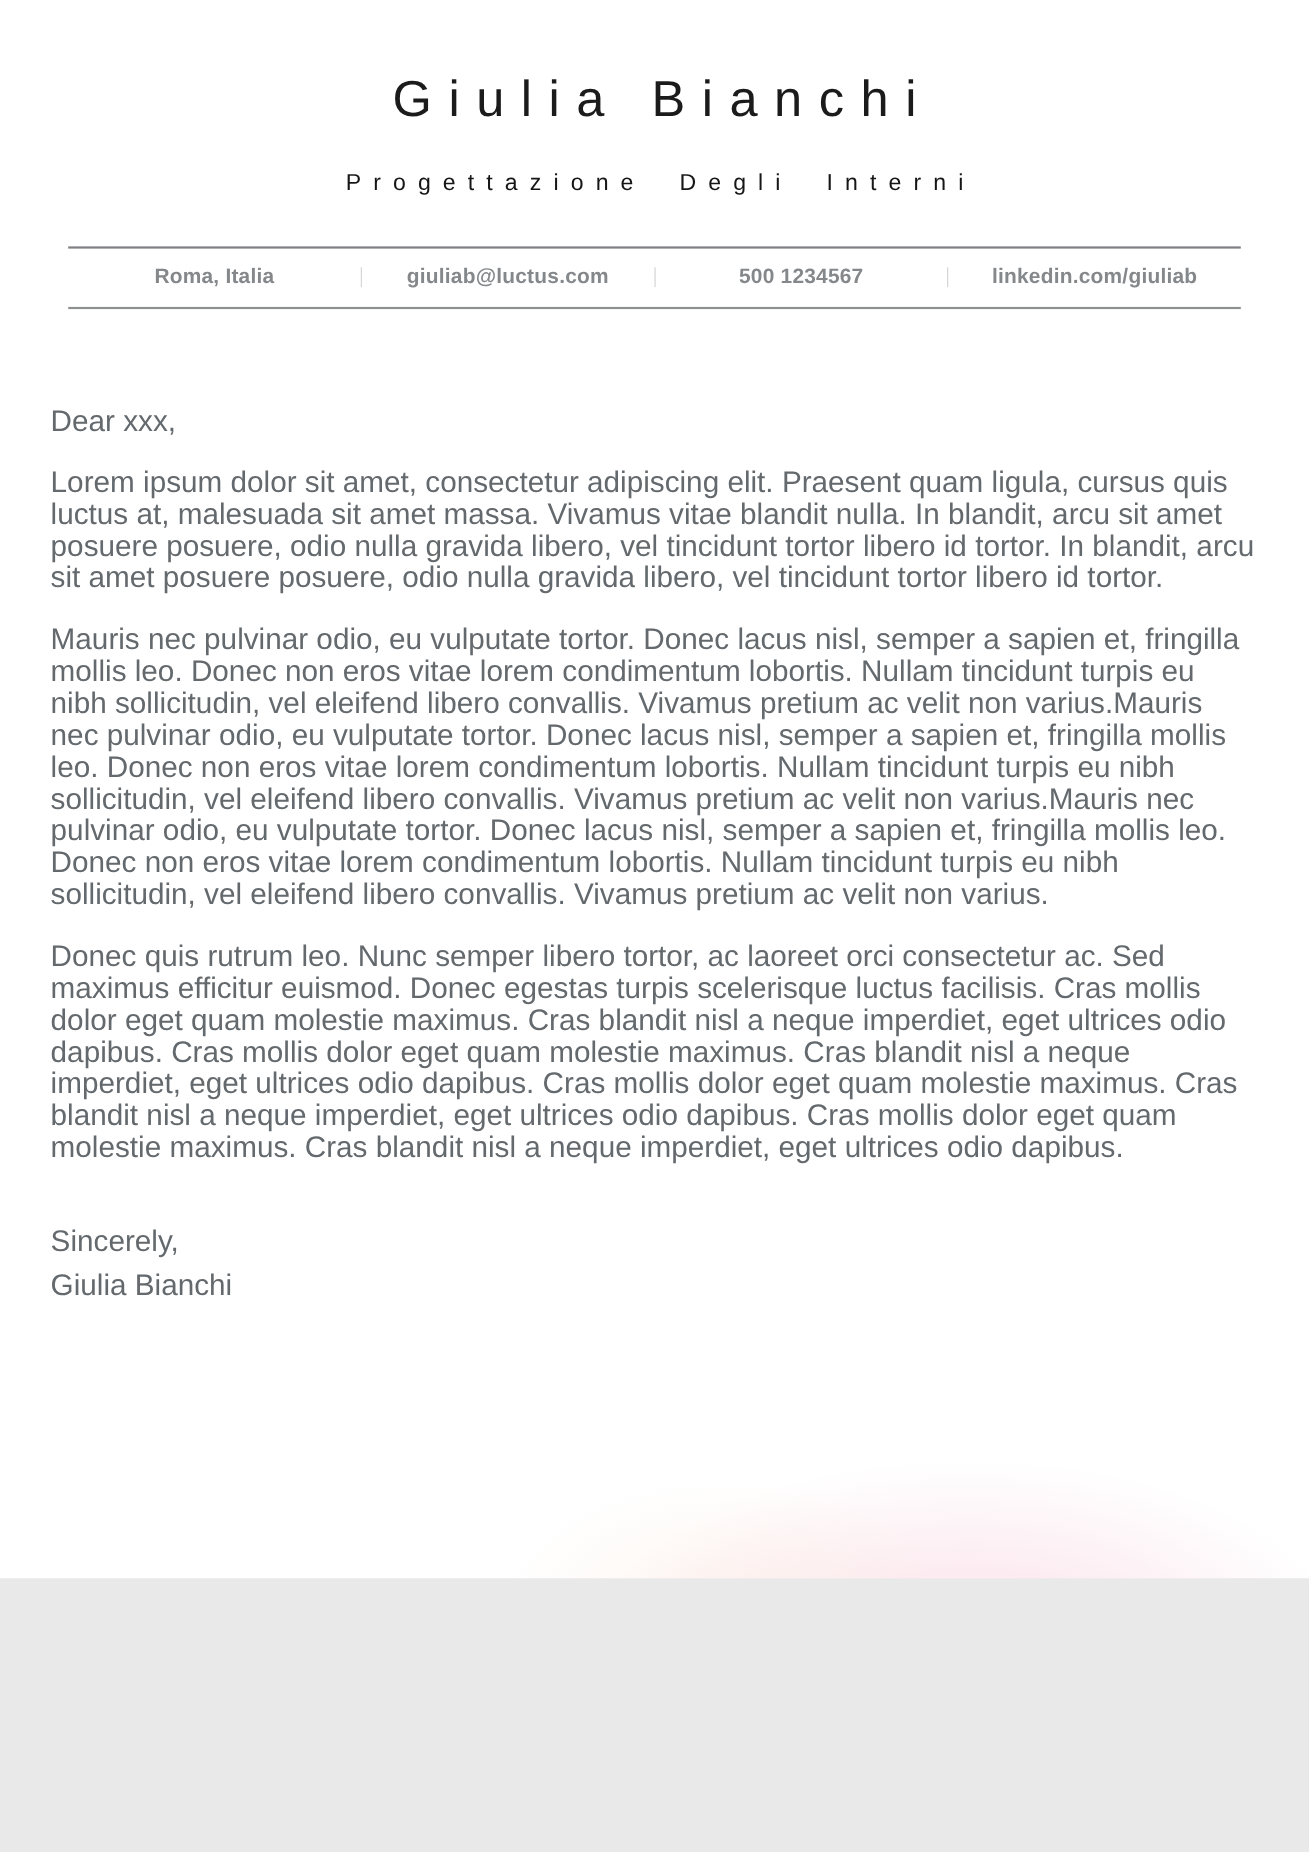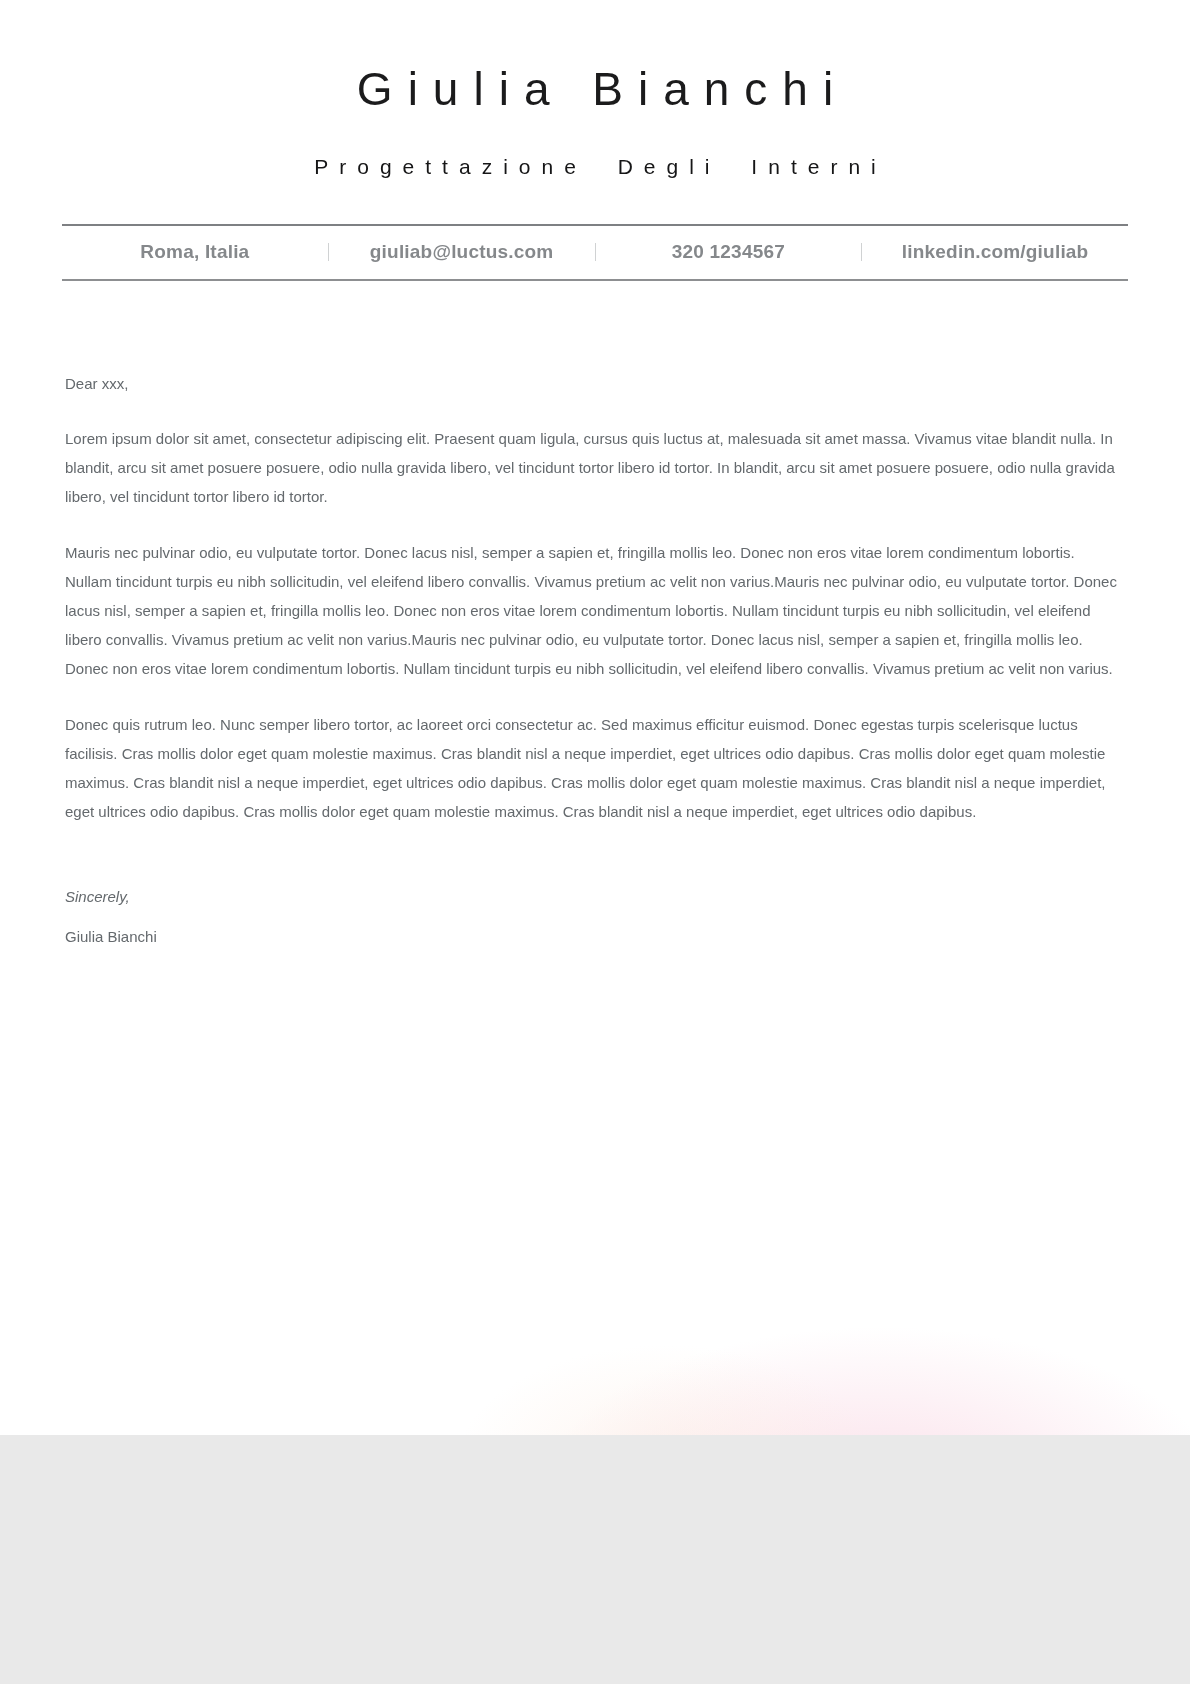--- a/index.html
+++ b/index.html
@@ -62,37 +62,36 @@
     font-size: 19px;
     color: #85888b;
     letter-spacing: 0.2px;
   }
   .contact-divider {
     width: 1px;
     background: #d0d2d3;
     margin: 2px 0;
   }
   .letter {
-    padding: 0 65px;
+    padding: 0 46px;
     color: #64696d;
-    font-size: 15px;
+    font-size: 27px;
     line-height: 29px;
   }
   .salutation {
     margin: 88px 0 0 0;
   }
   .paragraph {
     margin: 26px 0 0 0;
   }
   .paragraph + .paragraph {
     margin-top: 27px;
   }
   .closing {
     margin: 56px 0 0 0;
-    font-style: italic;
   }
   .signature {
     margin: 11px 0 0 0;
   }
 </style>
 </head>
 <body>
 
 <div class="page">
 
@@ -100,21 +99,21 @@
     <h1 class="name">Giulia Bianchi</h1>
     <div class="subtitle">Progettazione Degli Interni</div>
   </div>
 
   <div class="contact-bar">
     <div class="contact-row">
       <div class="contact-cell">Roma, Italia</div>
       <div class="contact-divider"></div>
       <div class="contact-cell">giuliab@luctus.com</div>
       <div class="contact-divider"></div>
-      <div class="contact-cell">320 1234567</div>
+      <div class="contact-cell">500 1234567</div>
       <div class="contact-divider"></div>
       <div class="contact-cell">linkedin.com/giuliab</div>
     </div>
   </div>
 
   <div class="letter">
     <p class="salutation">Dear xxx,</p>
     <p class="paragraph">Lorem ipsum dolor sit amet, consectetur adipiscing elit. Praesent quam ligula, cursus quis luctus at, malesuada sit amet massa. Vivamus vitae blandit nulla. In blandit, arcu sit amet posuere posuere, odio nulla gravida libero, vel tincidunt tortor libero id tortor. In blandit, arcu sit amet posuere posuere, odio nulla gravida libero, vel tincidunt tortor libero id tortor.</p>
     <p class="paragraph">Mauris nec pulvinar odio, eu vulputate tortor. Donec lacus nisl, semper a sapien et, fringilla mollis leo. Donec non eros vitae lorem condimentum lobortis. Nullam tincidunt turpis eu nibh sollicitudin, vel eleifend libero convallis. Vivamus pretium ac velit non varius.Mauris nec pulvinar odio, eu vulputate tortor. Donec lacus nisl, semper a sapien et, fringilla mollis leo. Donec non eros vitae lorem condimentum lobortis. Nullam tincidunt turpis eu nibh sollicitudin, vel eleifend libero convallis. Vivamus pretium ac velit non varius.Mauris nec pulvinar odio, eu vulputate tortor. Donec lacus nisl, semper a sapien et, fringilla mollis leo. Donec non eros vitae lorem condimentum lobortis. Nullam tincidunt turpis eu nibh sollicitudin, vel eleifend libero convallis. Vivamus pretium ac velit non varius.</p>
     <p class="paragraph">Donec quis rutrum leo. Nunc semper libero tortor, ac laoreet orci consectetur ac. Sed maximus efficitur euismod. Donec egestas turpis scelerisque luctus facilisis. Cras mollis dolor eget quam molestie maximus. Cras blandit nisl a neque imperdiet, eget ultrices odio dapibus. Cras mollis dolor eget quam molestie maximus. Cras blandit nisl a neque imperdiet, eget ultrices odio dapibus. Cras mollis dolor eget quam molestie maximus. Cras blandit nisl a neque imperdiet, eget ultrices odio dapibus. Cras mollis dolor eget quam molestie maximus. Cras blandit nisl a neque imperdiet, eget ultrices odio dapibus.</p>

